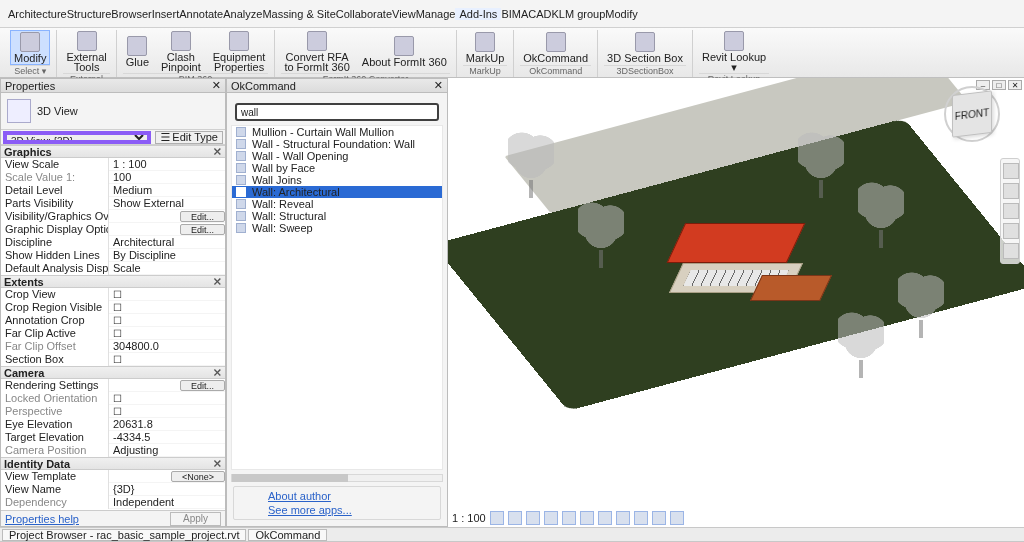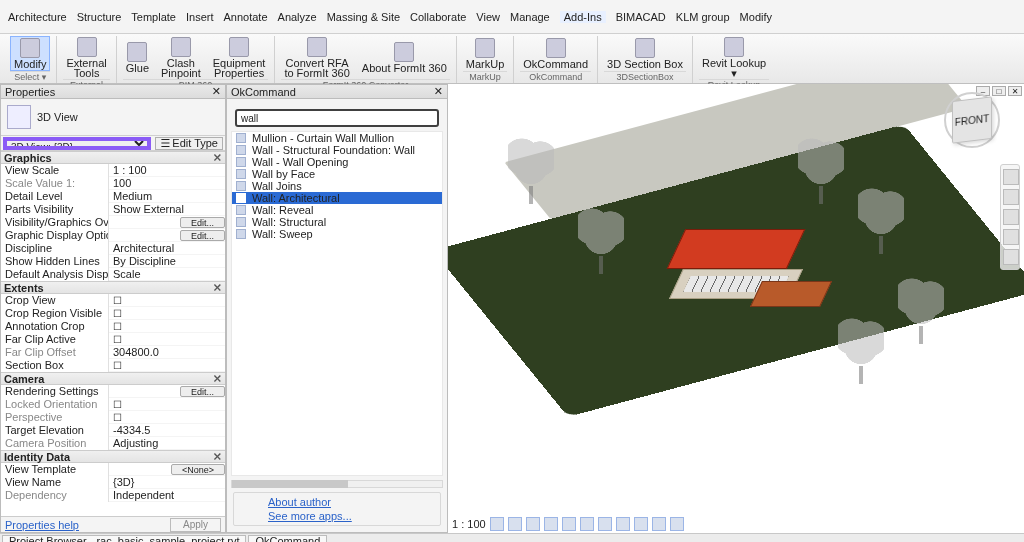--- a/index.html
+++ b/index.html
@@ -1,19 +1,19 @@
 <!DOCTYPE html>
 <html><head>
 <meta charset="utf-8">
 <style>
   * { margin: 0; padding: 0; box-sizing: border-box; font-family: "Segoe UI", Tahoma, sans-serif; font-size: 11px; color: #222; }
   html, body { width: 1024px; height: 542px; overflow: hidden; background: #f0f0f0; user-select: none; }
 
   
-  .menu-bar { height: 34px; display: flex; align-items: center; background: #f4f4f4; border-bottom: 1px solid #d0d0d0; padding: 0 8px; gap: 10px; font-size: 10px; }
+  .menu-bar { height: 28px; display: flex; align-items: center; background: #f4f4f4; border-bottom: 1px solid #d0d0d0; padding: 0 8px; gap: 0; font-size: 10px; }
   .menu-bar span { cursor: default; }
   .menu-bar .active { background: #e8f0ff; padding: 0 4px; }
 
   
   .ribbon { height: 50px; background: linear-gradient(#fafafa,#e8e8e8); border-bottom: 1px solid #bfbfbf; display: flex; padding: 2px 4px 0 4px; }
   .ribbon-group { display: flex; flex-direction: column; align-items: center; border-right: 1px solid #d0d0d0; padding: 0 6px; }
   .ribbon-group:last-child { border-right: none; }
   .ribbon-btns { display: flex; gap: 6px; flex: 1; align-items: center; }
   .ribbon-btn { display: flex; flex-direction: column; align-items: center; gap: 1px; padding: 1px 3px; cursor: pointer; font-size: 9px; line-height: 10px; text-align: center; }
   .ribbon-btn.sel { background: #cde0ff; border: 1px solid #8ab4ff; }
@@ -93,21 +93,21 @@
   .status-bar { height:13px; background:#f0f0f0; border-top:1px solid #c8c8c8; display:flex; align-items:center; justify-content:space-between; padding:0 6px; font-size:10px; color:#555;}
   .status-bar .right{display:flex;gap:10px;align-items:center;}
   .status-bar .ic{width:12px;height:10px;background:#e0e0e0;border:1px solid #bbb;}
 </style>
 </head>
 <body>
 
 <div class="menu-bar" id="menu-bar">
     <span>Architecture</span>
     <span>Structure</span>
-    <span>Template</span>
+    <span>Browser</span>
     <span>Insert</span>
     <span>Annotate</span>
     <span>Analyze</span>
     <span>Massing &amp; Site</span>
     <span>Collaborate</span>
     <span>View</span>
     <span>Manage</span>
     <span class="active">Add-Ins</span>
     <span>BIMACAD</span>
     <span>KLM group</span>
@@ -306,20 +306,24 @@
         </div>
         <div class="prop-row check read">
           <div class="name">Locked Orientation</div>
           <div class="val"></div>
         </div>
         <div class="prop-row check read">
           <div class="name">Perspective</div>
           <div class="val"></div>
         </div>
         <div class="prop-row">
+          <div class="name">Eye Elevation</div>
+          <div class="val">20631.8</div>
+        </div>
+        <div class="prop-row">
           <div class="name">Target Elevation</div>
           <div class="val">-4334.5</div>
         </div>
         <div class="prop-row read">
           <div class="name">Camera Position</div>
           <div class="val">Adjusting</div>
         </div>
         <div class="prop-cat">
           <span>Identity Data</span>
           <span class="exp">⨯</span>

